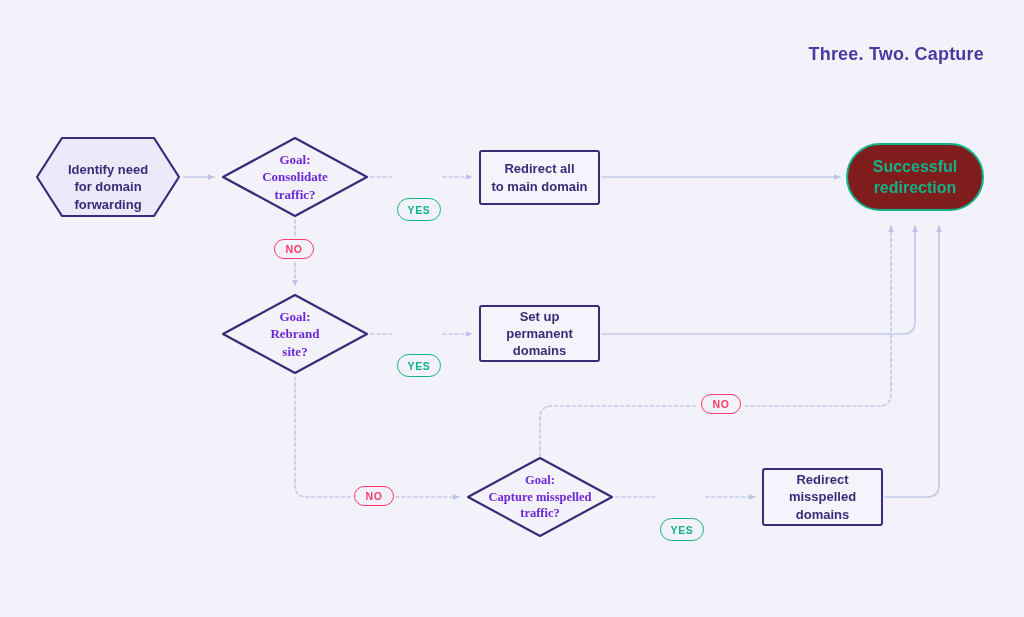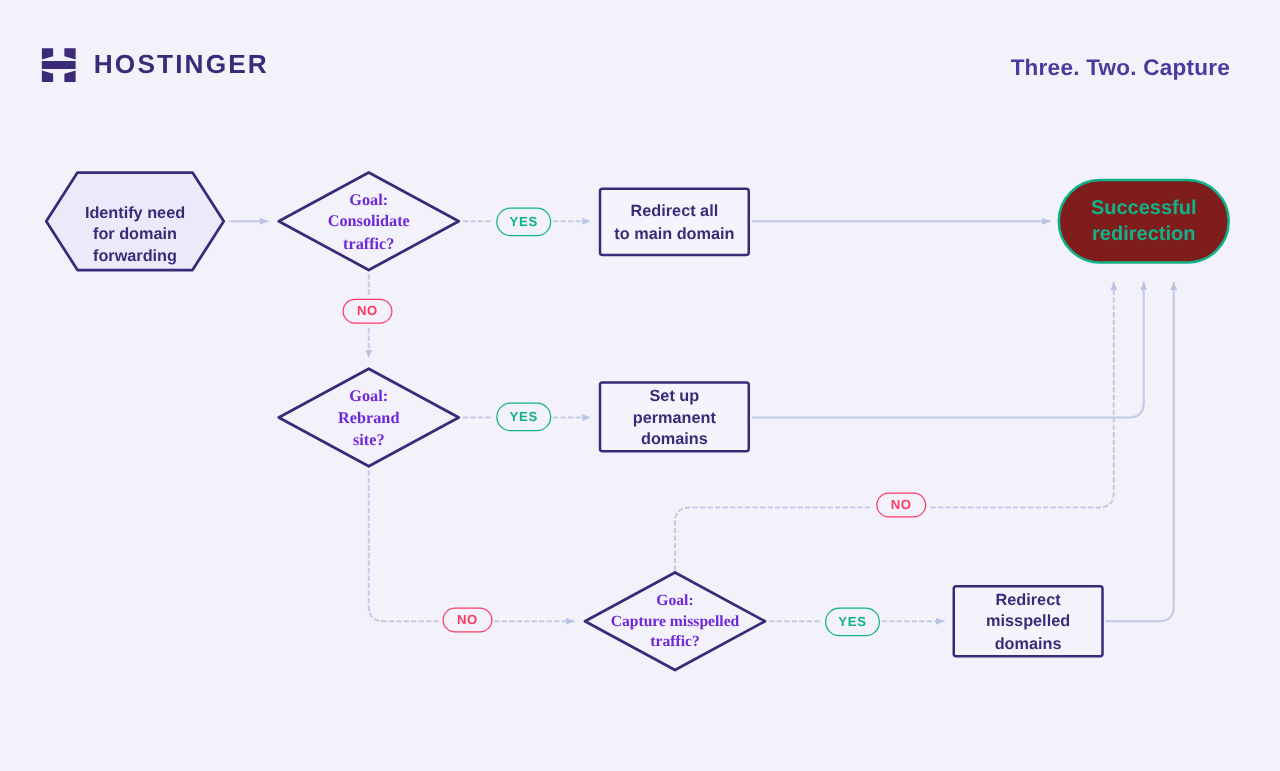--- a/index.html
+++ b/index.html
@@ -143,49 +143,40 @@
     font-weight: bold;
     letter-spacing: 0.6px;
     background: #f3f2fb;
     z-index: 5;
   }
   .pill-yes {
     border: 1.8px solid #12b288;
     color: #12b288;
     width: 44px;
     height: 23px;
+    margin-top: 32px;
   }
   .pill-no {
     border: 1.8px solid #fb3a65;
     color: #fb3a65;
     width: 40px;
     height: 20px;
   }
   .y1 { left: 397px; top: 166px; }
   .y2 { left: 397px; top: 322px; }
   .y3 { left: 660px; top: 486px; }
   .n1 { left: 274px; top: 239px; }
   .n2 { left: 354px; top: 486px; }
   .n3 { left: 701px; top: 394px; }
 </style>
 </head>
 <body>
 
 <div id="canvas">
 
-  <div class="brand">
-    <svg class="brand-mark" viewBox="0 0 30 32">
-      <path d="M1.5 2.5 L10.5 2.5 L10.5 9.0 L1.5 11.6 Z" fill="#3a2a78"></path>
-      <path d="M19.5 2.5 L28.5 2.5 L28.5 11.6 L19.5 9.0 Z" fill="#3a2a78"></path>
-      <path d="M1.5 12.8 L28.5 12.8 L28.5 19.2 L1.5 19.2 Z" fill="#3a2a78"></path>
-      <path d="M1.5 20.4 L10.5 23.0 L10.5 29.5 L1.5 29.5 Z" fill="#3a2a78"></path>
-      <path d="M19.5 23.0 L28.5 20.4 L28.5 29.5 L19.5 29.5 Z" fill="#3a2a78"></path>
-    </svg>
-    <span class="brand-name">HOSTINGER</span>
-  </div>
 
   <div class="tagline">Three. Two. Capture</div>
 
   <svg id="wires" viewBox="0 0 1024 617">
     <defs>
       <marker id="arw" markerWidth="9" markerHeight="9" refX="6.2" refY="3.2" orient="auto" markerUnits="userSpaceOnUse">
         <path d="M0,0.4 L6.6,3.2 L0,6.0 Z" fill="#b9c3e4"></path>
       </marker>
     </defs>
     <g fill="none" stroke="#c3cbe8" stroke-width="1.7" stroke-linecap="round">

